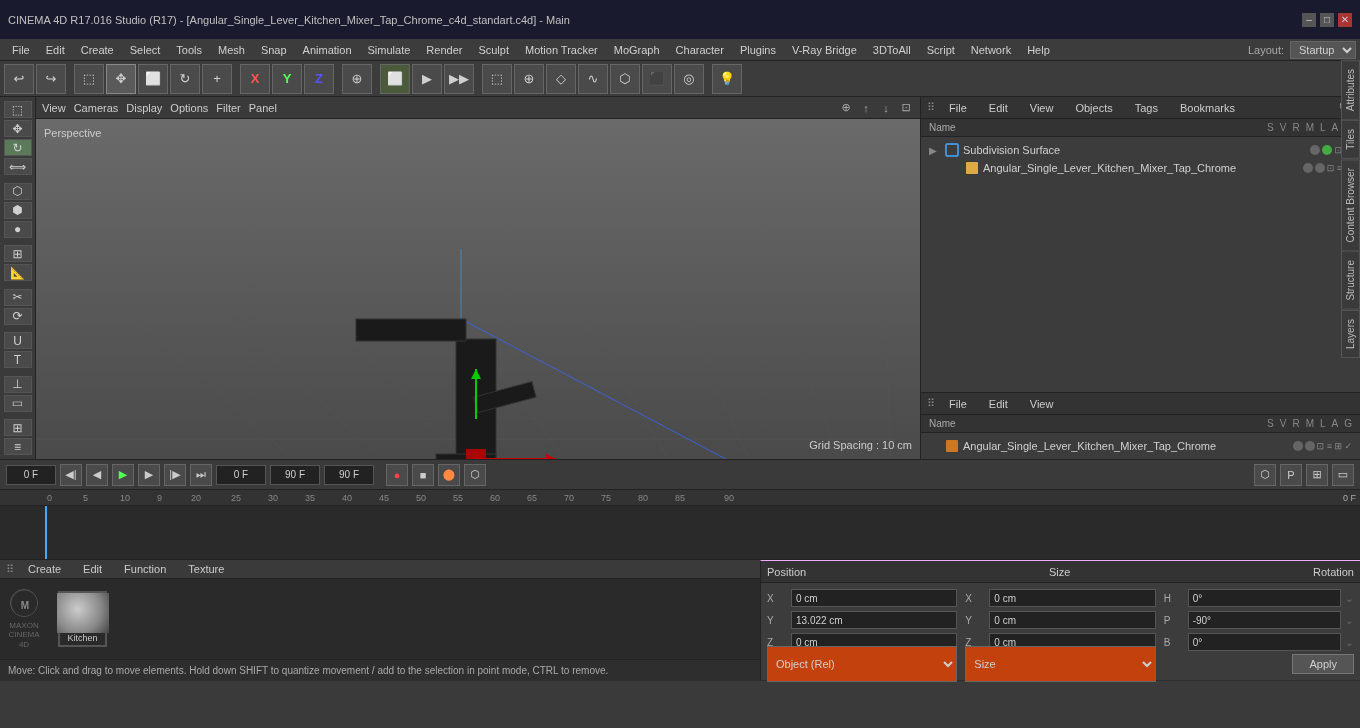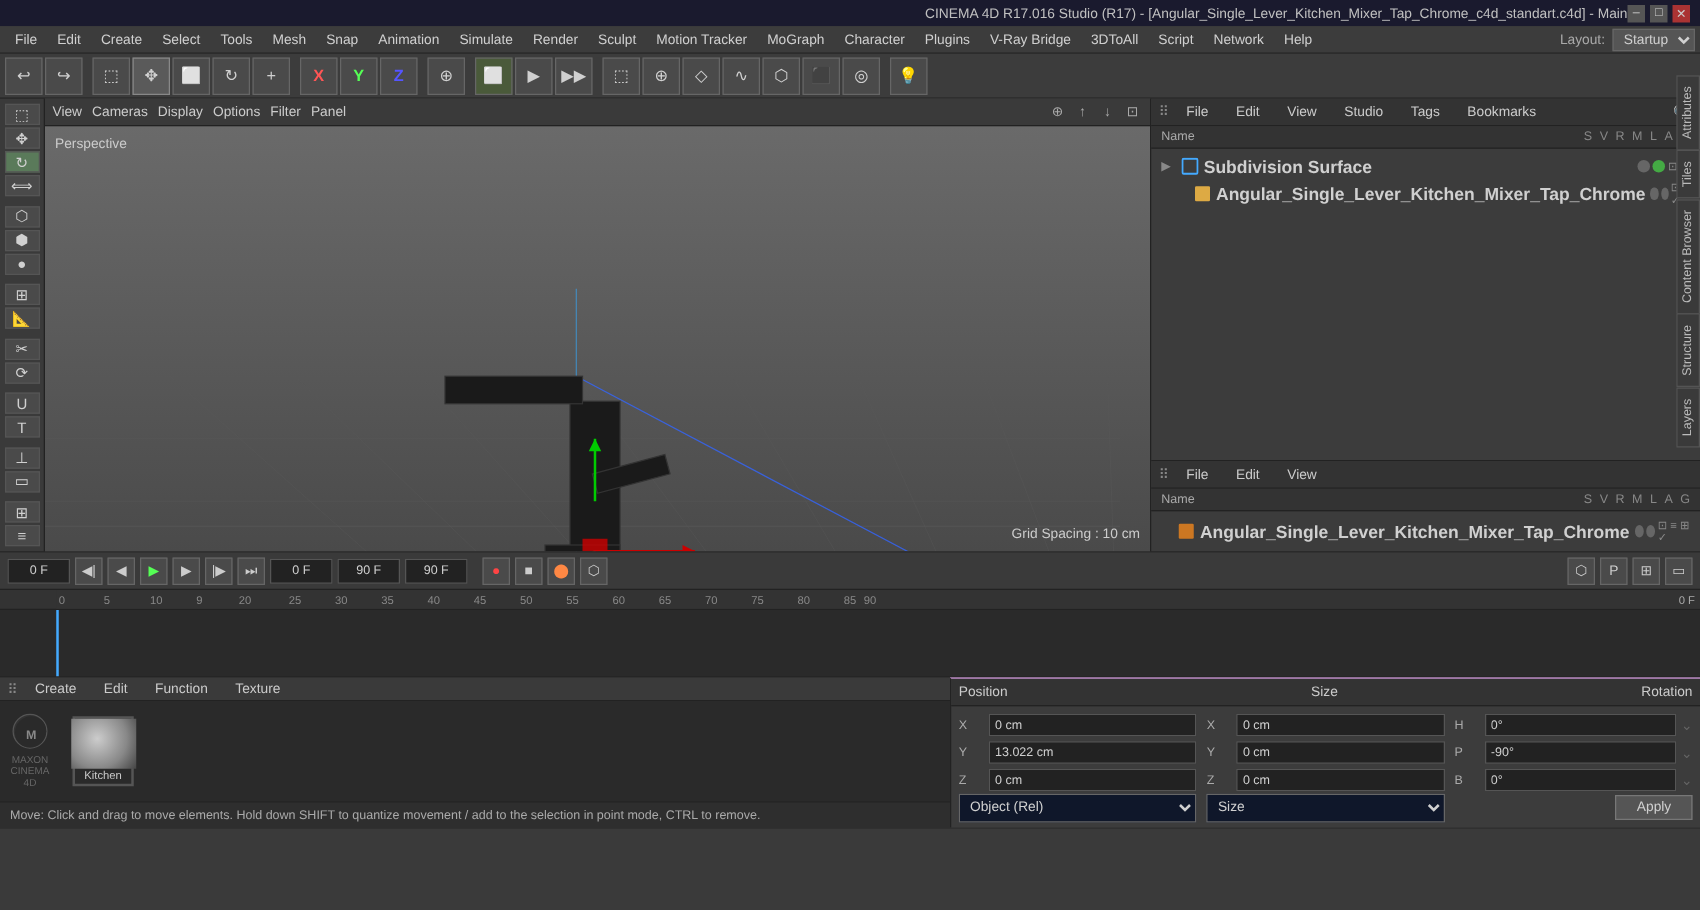--- a/index.html
+++ b/index.html
@@ -1,24 +1,24 @@
 <!DOCTYPE html>
 <html><head>
   <meta charset="utf-8">
   <style>
     * { margin: 0; padding: 0; box-sizing: border-box; }
     body { width: 1360px; height: 728px; background: #3a3a3a; font-family: Arial, sans-serif; font-size: 11px; color: #d0d0d0; overflow: hidden; }
 
     
     #titlebar {
-      height: 21px;
+      height: 39px;
       background: #1a1a2e;
       display: flex;
       align-items: center;
-      justify-content: flex-end;
+      justify-content: space-between;
       padding: 0 8px;
       color: #c0c0c0;
       font-size: 11px;
     }
     #titlebar .win-controls { display: flex; gap: 4px; }
     #titlebar .win-btn { width: 14px; height: 14px; border: none; cursor: pointer; font-size: 10px; display: flex; align-items: center; justify-content: center; background: #555; color: #ccc; }
 
     
     #menubar {
       height: 22px;
@@ -181,21 +181,21 @@
     }
     .tree-item {
       display: flex;
       align-items: center;
       padding: 2px 8px;
       cursor: pointer;
       gap: 4px;
     }
     .tree-arrow { color: #888; font-size: 10px; width: 12px; }
     .tree-icon { width: 14px; height: 14px; display: flex; align-items: center; justify-content: center; }
-    .tree-label { font-size: 14px; color: #d0d0d0; flex: 1; font-weight: bold; }
+    .tree-label { font-size: 11px; color: #d0d0d0; flex: 1; }
     .tree-icons { display: flex; gap: 2px; margin-left: auto; align-items: center; }
     .tree-dot { width: 10px; height: 10px; border-radius: 50%; }
     .dot-green { background: #4a4; }
     .dot-gray { background: #666; }
 
     
     .col-header {
       height: 18px;
       background: #333;
       display: flex;
@@ -360,22 +360,22 @@
     .props-btn {
       padding: 3px 16px;
       background: #555;
       border: 1px solid #777;
       color: #d0d0d0;
       cursor: pointer;
       font-size: 11px;
     }
 
     .dropdown-select {
-      height: 23px;
-      background: #0f172a;
+      height: 36px;
+      background: #c2410c;
       border: 1px solid #666;
       color: #d0d0d0;
       font-size: 11px;
       padding: 0 4px;
       cursor: pointer;
     }
 
     
     #statusbar {
       height: 22px;
@@ -591,21 +591,21 @@
   </div>
 
   <div id="right-panel">
 
     <div id="objects-panel">
       <div class="panel-header">
         <span class="panel-header-icon">⠿</span>
         <span class="panel-tab">File</span>
         <span class="panel-tab">Edit</span>
         <span class="panel-tab">View</span>
-        <span class="panel-tab">Studio</span>
+        <span class="panel-tab">Objects</span>
         <span class="panel-tab">Tags</span>
         <span class="panel-tab">Bookmarks</span>
         <div class="panel-search">
           <span style="color:#888;font-size:12px;">🔍</span>
         </div>
       </div>
       <div class="col-header">
         <span class="col-name">Name</span>
         <div class="col-right-icons">
           <span>S</span>
@@ -726,21 +726,21 @@
       <span style="position:absolute;left:297px;font-size:9px;color:#888;">40</span>
       <span style="position:absolute;left:334px;font-size:9px;color:#888;">45</span>
       <span style="position:absolute;left:371px;font-size:9px;color:#888;">50</span>
       <span style="position:absolute;left:408px;font-size:9px;color:#888;">55</span>
       <span style="position:absolute;left:445px;font-size:9px;color:#888;">60</span>
       <span style="position:absolute;left:482px;font-size:9px;color:#888;">65</span>
       <span style="position:absolute;left:519px;font-size:9px;color:#888;">70</span>
       <span style="position:absolute;left:556px;font-size:9px;color:#888;">75</span>
       <span style="position:absolute;left:593px;font-size:9px;color:#888;">80</span>
       <span style="position:absolute;left:630px;font-size:9px;color:#888;">85</span>
-      <span style="position:absolute;left:646px;font-size:9px;color:#888;">90</span>
+      <span style="position:absolute;left:679px;font-size:9px;color:#888;">90</span>
       <span style="position:absolute;right:4px;font-size:9px;color:#aaa;">0 F</span>
     </div>
   </div>
   <div id="timeline-track">
     <div class="timeline-marker" style="left:45px;"></div>
   </div>
 </div>
 
 <div style="display:flex;height:100px;background:#2e2e2e;border-top:1px solid #222;">
 

